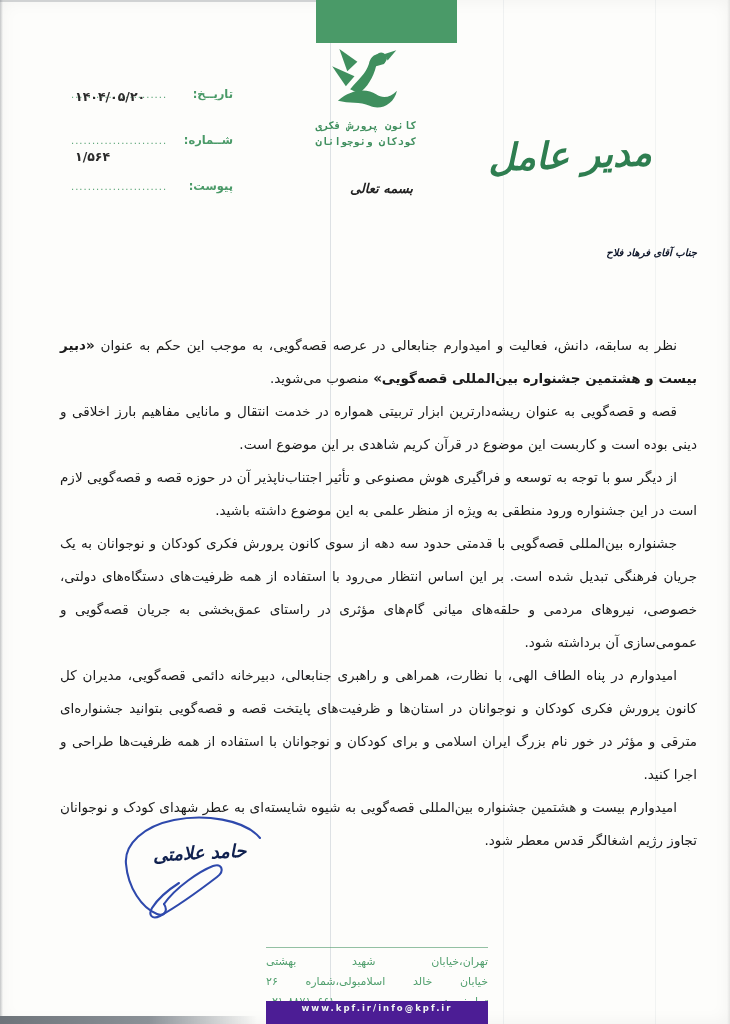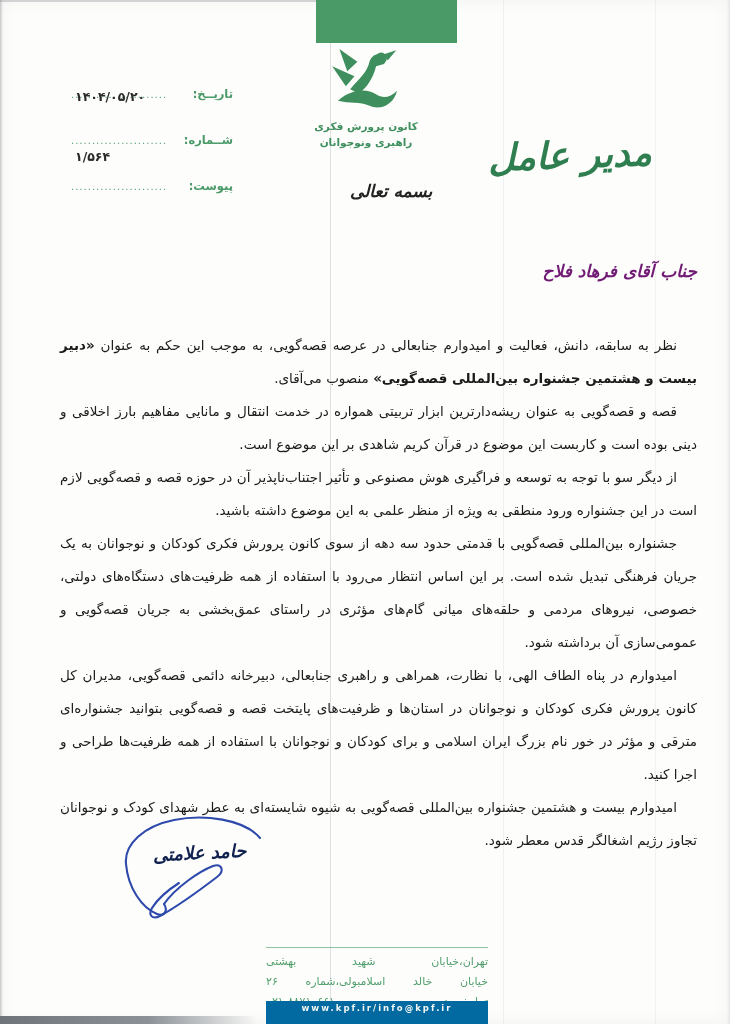--- a/index.html
+++ b/index.html
@@ -23,54 +23,54 @@
   .fold.f2{left:503px;background:rgba(140,155,170,.12);}
   .fold.f3{left:655px;background:rgba(140,155,170,.10);}
   .bottom-smudge{position:absolute;left:0;bottom:0;height:8px;width:330px;
     background:linear-gradient(to right,#6e747a 0%,#8b9197 45%,rgba(139,145,151,0) 78%);
     filter:blur(.6px);}
   
   .header-bar{position:absolute;left:316px;top:0;width:141px;height:43px;background:#4a9a68;}
   .logo{position:absolute;left:318px;top:46px;width:96px;height:72px;}
   .org-name{position:absolute;left:301px;top:118px;width:130px;
     color:#3f8f5e;font-weight:bold;font-size:10.5px;line-height:16px;
-    text-align:center;direction:rtl;}
+    text-align:center;direction:rtl;font-family:Liberation Mono, monospace;}
   
   .meta{position:absolute;left:71px;top:84px;width:162px;direction:rtl;color:#4a9a68;}
   .meta-row{position:absolute;right:0;width:162px;display:flex;align-items:baseline;font-size:11.5px;}
   .meta-row .lbl{white-space:nowrap;font-weight:bold;letter-spacing:.3px;text-align:center;}
   .meta-row .dots{flex:1;overflow:hidden;white-space:nowrap;color:#5aa476;letter-spacing:1px;font-size:10px;direction:ltr;text-align:left;}
   .meta-val{position:absolute;color:#2b2b2b;font-size:12.5px;font-weight:600;direction:rtl;}
   
   .office-title{position:absolute;right:78px;top:134px;color:#2e7e50;
     font-size:37px;font-weight:bold;font-style:italic;direction:rtl;transform:rotate(-2deg);}
   .basmala{position:absolute;left:350px;top:181px;color:#222;
-    font-size:17px;font-style:italic;font-weight:600;direction:rtl;}
-  .addressee{position:absolute;right:33px;top:261px;color:#701a75;
-    font-size:17px;font-weight:bold;font-style:italic;direction:rtl;}
+    font-size:13px;font-style:italic;font-weight:600;direction:rtl;}
+  .addressee{position:absolute;right:33px;top:247px;color:#0f172a;
+    font-size:10px;font-weight:bold;font-style:italic;direction:rtl;}
   
   .body-text{position:absolute;top:329px;right:33px;left:60px;
     direction:rtl;text-align:justify;color:#1b1b1b;
     font-size:13.5px;line-height:33px;}
   .body-text p{margin:0;text-indent:20px;}
   .body-text .bold{font-weight:bold;}
   
   .sig-wrap{position:absolute;left:112px;top:814px;width:170px;height:112px;}
   .sig-svg{position:absolute;left:0;top:0;}
   .sig-name{position:absolute;left:30px;top:28px;width:115px;text-align:center;
     color:#10214f;font-size:18px;font-weight:bold;font-style:italic;
     direction:rtl;transform:rotate(-3deg);}
   
   .footer{position:absolute;left:266px;top:947px;width:222px;direction:rtl;
     color:#4f9e6c;font-size:11px;line-height:20px;
     border-top:1px solid rgba(90,160,115,.65);padding-top:4px;}
   .footer .addr{text-align:justify;text-align-last:justify;letter-spacing:.4px;white-space:nowrap;}
   .footer .phone{display:flex;justify-content:space-between;align-items:baseline;}
   .footer .phone .num{direction:ltr;letter-spacing:1px;}
-  .web-bar{position:absolute;left:266px;top:1001px;width:222px;height:23px;background:#0369a1;}
+  .web-bar{position:absolute;left:266px;top:1001px;width:222px;height:23px;background:#4c1d95;}
   .web-bar .web{color:#f2f7f3;font-size:8.5px;letter-spacing:2px;text-align:center;
     padding-top:2px;font-weight:bold;white-space:nowrap;}
 </style>
 </head>
 <body>
 
 <div class="page">
 
   <div class="edge-left"></div>
   <div class="edge-right"></div>
@@ -87,21 +87,21 @@
       <path d="M38 22 L13 4 L24 35 Z"></path>
       <path d="M34 42 L3 28 L22 56 Z"></path>
       <path d="M28 60 C40 46 50 38 54 25 C56 16 62 10 70 12 C77 14 79 20 75 25 L64 28 C60 44 52 57 40 66 Z"></path>
       <circle cx="71" cy="17" r="8"></circle>
       <path d="M76 11 L92 6 L80 20 Z"></path>
       <path d="M11 76 C30 59 52 59 64 67 C74 74 84 71 93 62 C89 81 70 90 55 83 C42 77 26 80 11 76 Z"></path>
     </g>
   </svg>
   <div class="org-name">
     <div>کانون پرورش فکری</div>
-    <div>راهبری ونوجوانان</div>
+    <div>کودکان ونوجوانان</div>
   </div>
 
   <div class="meta">
     <div class="meta-row" style="top:3px">
       <span class="lbl">تاریــخ:</span>
       <span class="dots">.......................</span>
     </div>
     <div class="meta-row" style="top:49px">
       <span class="lbl">شــماره:</span>
       <span class="dots">.......................</span>
@@ -112,21 +112,21 @@
     </div>
   </div>
   <div class="meta-val" style="left:75px;top:89px">۱۴۰۴/۰۵/۲۰</div>
   <div class="meta-val" style="left:75px;top:149px">۱/۵۶۴</div>
 
   <div class="office-title">مدیر عامل</div>
   <div class="basmala">بسمه تعالی</div>
   <div class="addressee">جناب آقای فرهاد فلاح</div>
 
   <div class="body-text">
-    <p><span>نظر به سابقه، دانش، فعالیت و امیدوارم جنابعالی در عرصه قصه‌گویی، به موجب این حکم به عنوان </span><span class="bold">«دبیر بیست و هشتمین جشنواره بین‌المللی قصه‌گویی»</span><span> منصوب می‌آقای.</span></p>
+    <p><span>نظر به سابقه، دانش، فعالیت و امیدوارم جنابعالی در عرصه قصه‌گویی، به موجب این حکم به عنوان </span><span class="bold">«دبیر بیست و هشتمین جشنواره بین‌المللی قصه‌گویی»</span><span> منصوب می‌شوید.</span></p>
     <p>قصه و قصه‌گویی به عنوان ریشه‌دارترین ابزار تربیتی همواره در خدمت انتقال و مانایی مفاهیم بارز اخلاقی و دینی بوده است و کاربست این موضوع در قرآن کریم شاهدی بر این موضوع است.</p>
     <p>از دیگر سو با توجه به توسعه و فراگیری هوش مصنوعی و تأثیر اجتناب‌ناپذیر آن در حوزه قصه و قصه‌گویی لازم است در این جشنواره ورود منطقی به ویژه از منظر علمی به این موضوع داشته باشید.</p>
     <p>جشنواره بین‌المللی قصه‌گویی با قدمتی حدود سه دهه از سوی کانون پرورش فکری کودکان و نوجوانان به یک جریان فرهنگی تبدیل شده است. بر این اساس انتظار می‌رود با استفاده از همه ظرفیت‌های دستگاه‌های دولتی، خصوصی، نیروهای مردمی و حلقه‌های میانی گام‌های مؤثری در راستای عمق‌بخشی به جریان قصه‌گویی و عمومی‌سازی آن برداشته شود.</p>
     <p>امیدوارم در پناه الطاف الهی، با نظارت، همراهی و راهبری جنابعالی، دبیرخانه دائمی قصه‌گویی، مدیران کل کانون پرورش فکری کودکان و نوجوانان در استان‌ها و ظرفیت‌های پایتخت قصه و قصه‌گویی بتوانید جشنواره‌ای مترقی و مؤثر در خور نام بزرگ ایران اسلامی و برای کودکان و نوجوانان با استفاده از همه ظرفیت‌ها طراحی و اجرا کنید.</p>
     <p>امیدوارم بیست و هشتمین جشنواره بین‌المللی قصه‌گویی به شیوه شایسته‌ای به عطر شهدای کودک و نوجوانان تجاوز رژیم اشغالگر قدس معطر شود.</p>
   </div>
 
   <div class="sig-wrap">
     <svg class="sig-svg" width="170" height="112" viewBox="0 0 170 112" aria-hidden="true">
       <g fill="none" stroke="#2e49ac" stroke-width="2.1" stroke-linecap="round">

